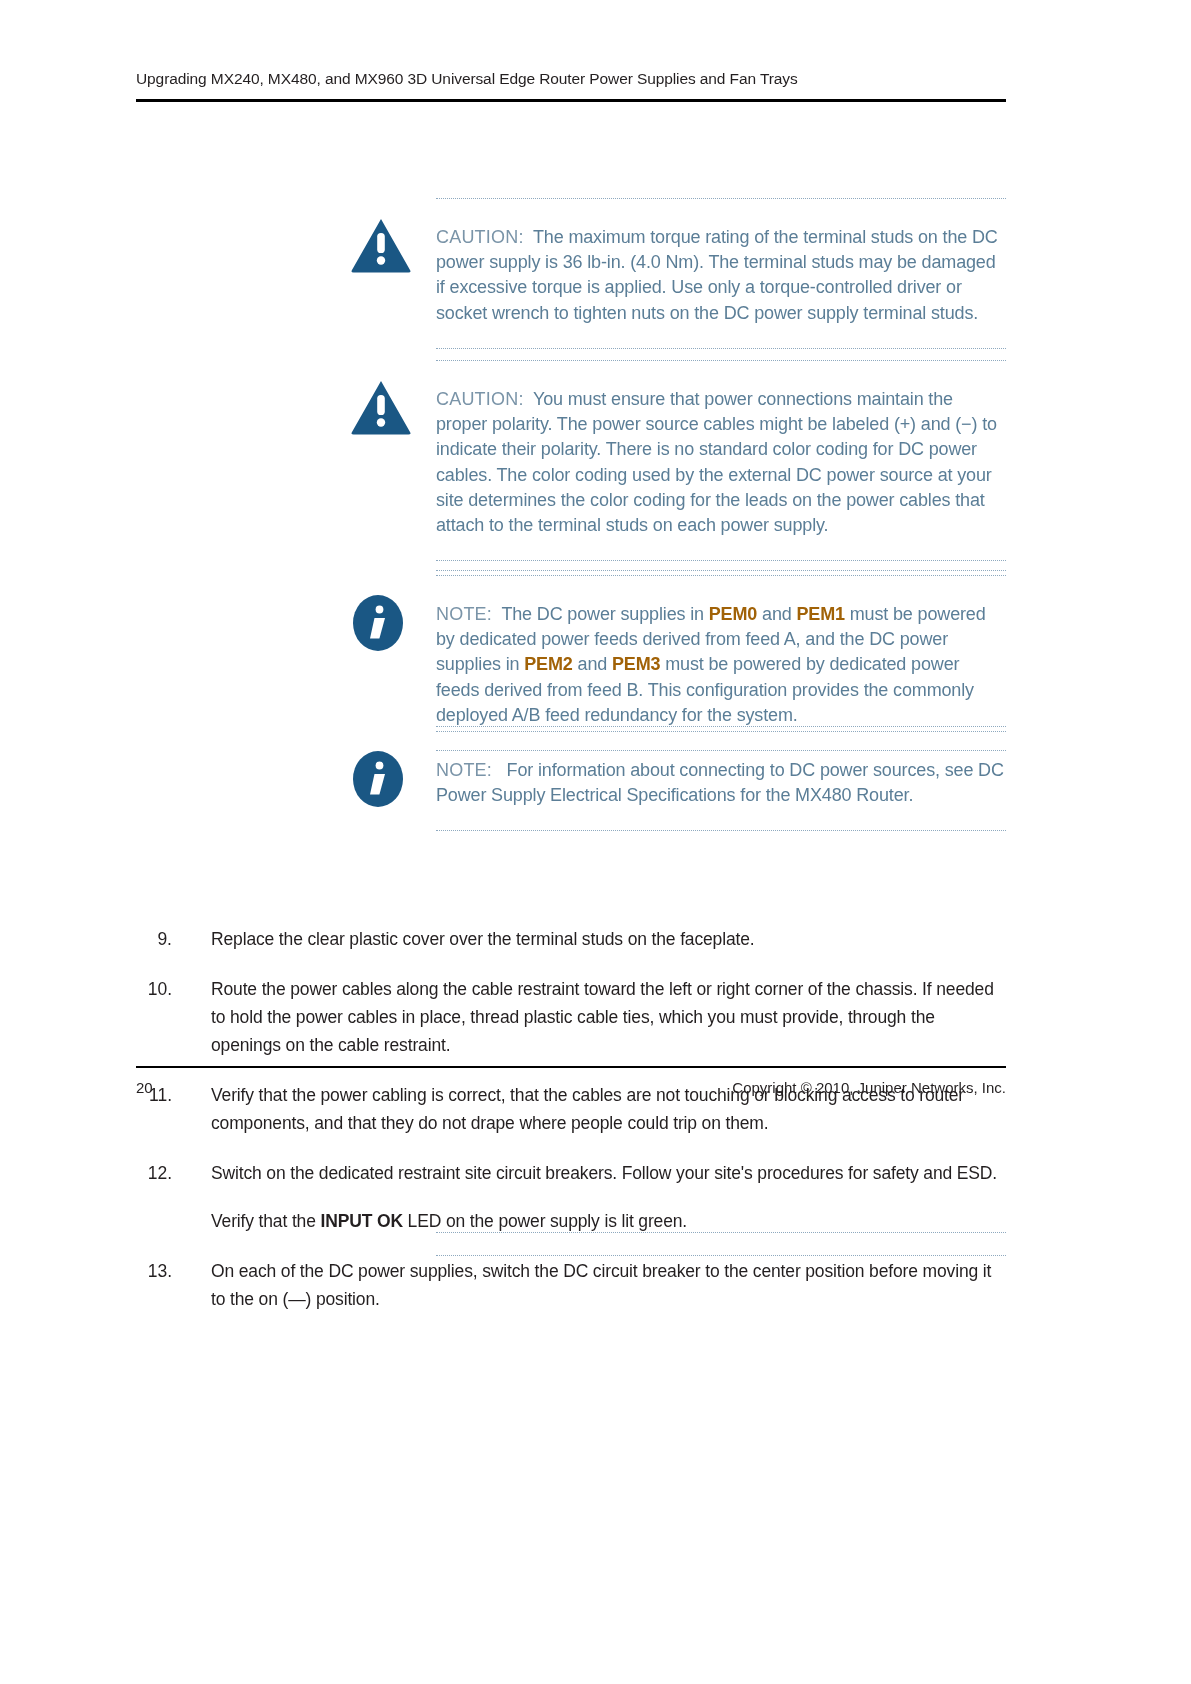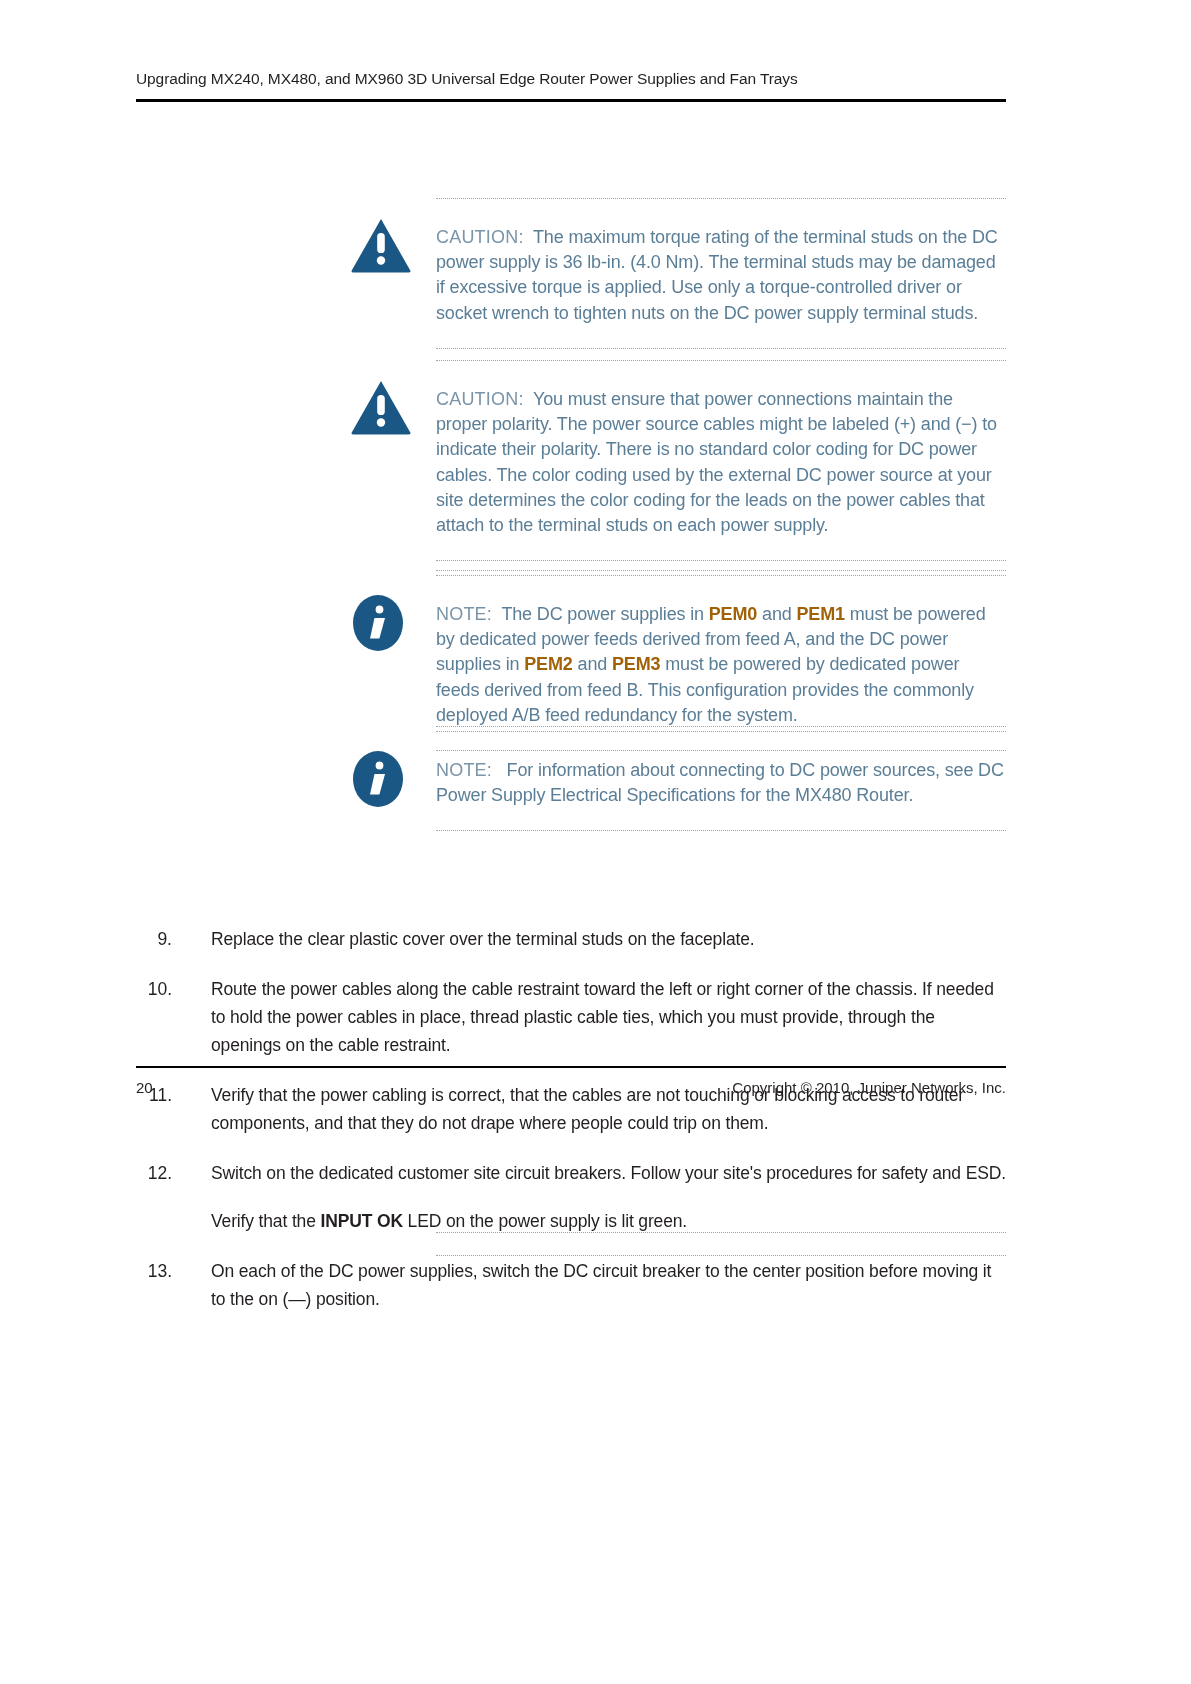--- a/index.html
+++ b/index.html
@@ -245,21 +245,21 @@
     </div>
 
     <div class="step">
       <div class="step-num">11.</div>
       <div class="step-text">Verify that the power cabling is correct, that the cables are not touching or blocking access to router components, and that they do not drape where people could trip on them.</div>
     </div>
 
     <div class="step">
       <div class="step-num">12.</div>
       <div class="step-text">
-        <div>Switch on the dedicated customer site circuit breakers. Follow your site's procedures for safety and ESD.</div>
+        <div>Switch on the dedicated restraint site circuit breakers. Follow your site's procedures for safety and ESD.</div>
         <div class="substep"><span>Verify that the </span><b>INPUT OK</b><span> LED on the power supply is lit green.</span></div>
       </div>
     </div>
 
     <div class="step">
       <div class="step-num">13.</div>
       <div class="step-text">On each of the DC power supplies, switch the DC circuit breaker to the center position before moving it to the on (—) position.</div>
     </div>
 
   </div>

